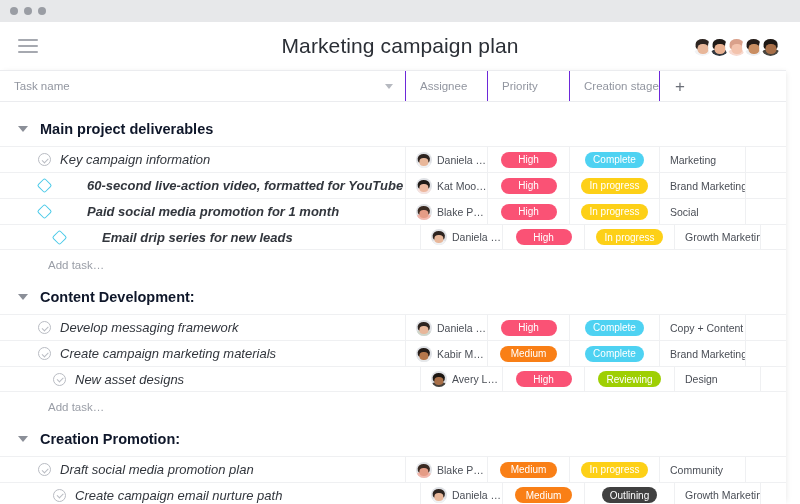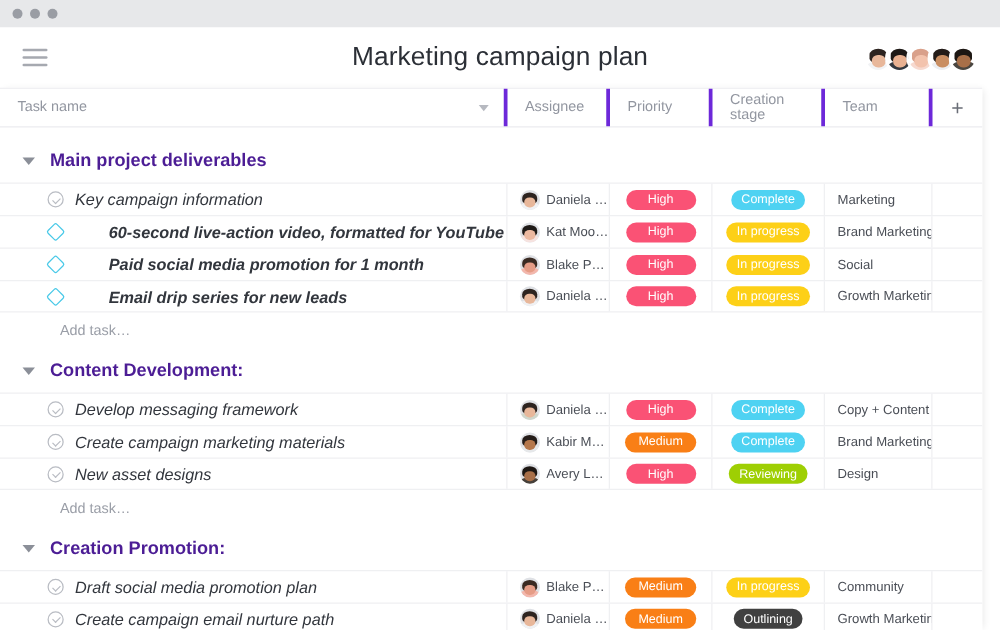--- a/index.html
+++ b/index.html
@@ -102,21 +102,21 @@
   #table-header {
     height: 32px;
     border-top: 1px solid #ebecef;
     border-bottom: 1px solid #ebecef;
     color: #9296a0;
     font-size: 11.5px;
   }
   #table-header > div {
     display: flex; align-items: center;
     padding-left: 14px;
-    border-right: 3px solid #6d28d9;
+    border-right: 1px solid #6d28d9;
   }
   #table-header > div:last-child { border-right: none; justify-content: center; padding-left: 0; }
   #table-header .c-task { justify-content: space-between; padding-right: 12px; }
   .chevron-down {
     width: 0; height: 0;
     border-left: 4px solid transparent;
     border-right: 4px solid transparent;
     border-top: 5px solid #b6b9c0;
   }
   .plus-icon { color: #6a6e77; font-size: 17px; line-height: 1; }
@@ -131,31 +131,31 @@
   .section-head.first { margin-top: 10px; }
   .caret-down {
     width: 0; height: 0;
     border-left: 5px solid transparent;
     border-right: 5px solid transparent;
     border-top: 6px solid #8b8f98;
   }
   .section-title {
     font-size: 14.5px;
     font-weight: bold;
-    color: #4c1d95;
+    color: #0f172a;
   }
 
   
   .task-row {
     height: 26px;
     border-top: 1px solid #eff0f2;
     font-size: 11.5px;
     color: #32363d;
   }
-  .task-row.last-in-group { border-bottom: 1px solid #eff0f2; }
+  .task-row.last-in-group { border-bottom: 1px solid #eff0f2; padding-left: 15px; }
   .task-row > div {
     display: flex; align-items: center;
     border-right: 1px solid #eff0f2;
     padding-left: 10px;
     overflow: hidden;
     white-space: nowrap;
   }
   .task-row > .c-task {
     border-right: 1px solid #eff0f2;
     padding-left: 38px;
@@ -285,21 +285,20 @@
 <div id="table-area">
 
   <div class="row" id="table-header">
     <div class="c-task">
       <span>Task name</span>
       <span class="chevron-down"></span>
     </div>
     <div class="c-assign">Assignee</div>
     <div class="c-prio">Priority</div>
     <div class="c-stage">Creation stage</div>
-    <div class="c-team">Team</div>
     <div class="c-plus">
       <span class="plus-icon">+</span>
     </div>
   </div>
 
   <div id="sections-container">
       <div class="section-head first">
         <span class="caret-down"></span>
         <span class="section-title">Main project deliverables</span>
       </div>

